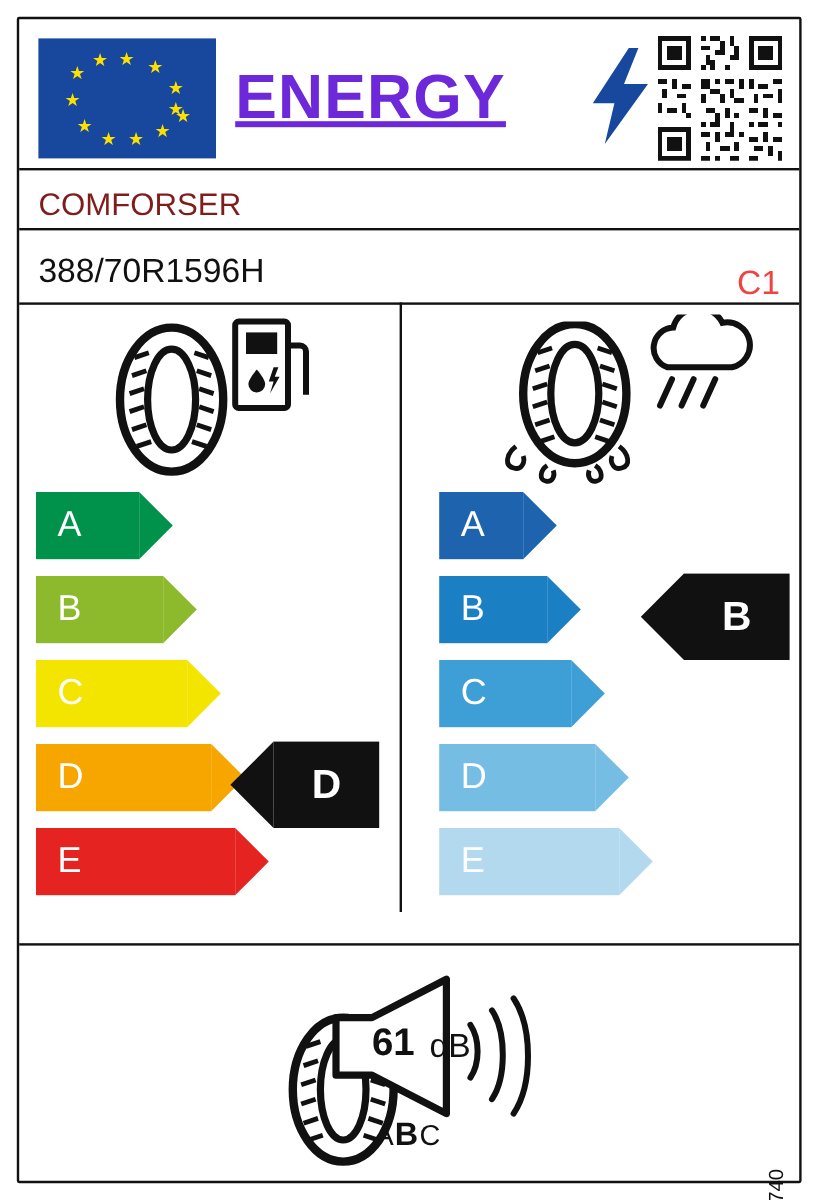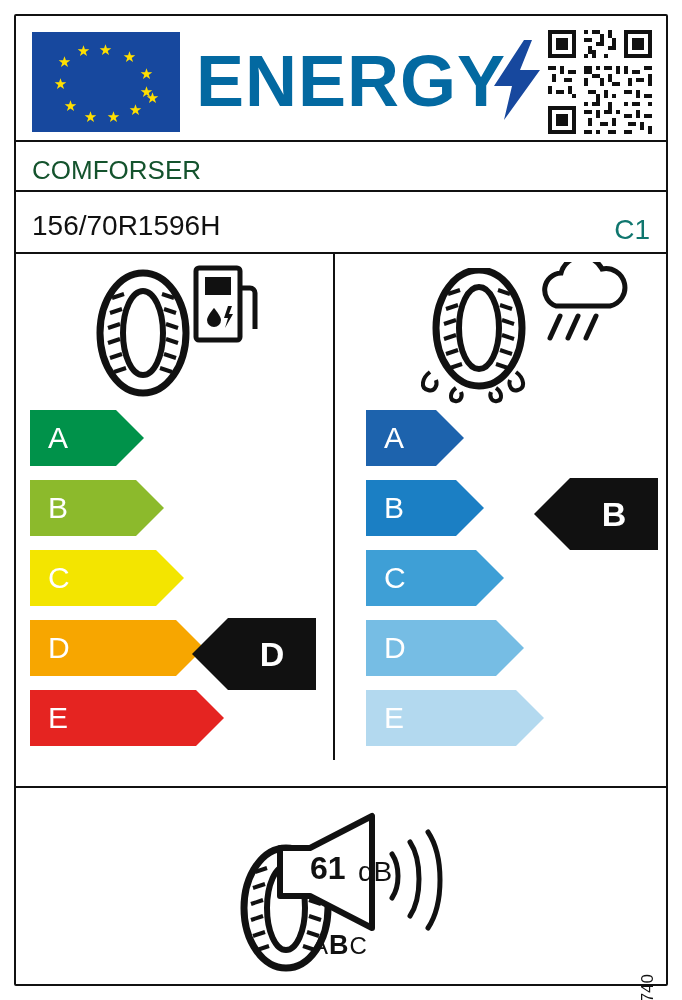--- a/index.html
+++ b/index.html
@@ -46,25 +46,26 @@
     font-size: 15px;
     line-height: 15px;
     width: 15px;
     height: 15px;
     text-align: center;
   }
   .energy-word {
     position: absolute;
     left: 196px;
     top: 33px;
-    font-size: 72px;
+    font-size: 52px;
     font-weight: bold;
     letter-spacing: 1px;
-    color: #0369a1;
+    color: #6d28d9;
     line-height: 96px;
+    text-decoration: underline;
   }
   .bolt {
     position: absolute;
     left: 494px;
     top: 40px;
     width: 46px;
     height: 80px;
   }
   .qr {
     position: absolute;
@@ -80,35 +81,35 @@
     left: 16px;
     width: 650px;
     height: 2px;
     background: #111111;
   }
   .brand {
     position: absolute;
     left: 32px;
     top: 155px;
     font-size: 26px;
-    color: #14532d;
+    color: #7f1d1d;
   }
   .tyre-size {
     position: absolute;
     left: 32px;
     top: 210px;
     font-size: 28px;
     color: #111111;
   }
   .tyre-class {
     position: absolute;
     right: 32px;
-    top: 214px;
+    top: 220px;
     font-size: 28px;
-    color: #0f766e;
+    color: #ef4444;
   }
 
   
   .mid-divider {
     position: absolute;
     left: 333px;
     top: 252px;
     width: 2px;
     height: 508px;
     background: #111111;
@@ -334,21 +335,21 @@
         <rect x="25" y="24" width="1" height="2"></rect>
         <rect x="19" y="25" width="2" height="1"></rect>
     </g>
   </svg>
 
   <div class="rule" style="top:140px;"></div>
   <div class="rule" style="top:190px;"></div>
   <div class="rule" style="top:252px;"></div>
 
   <div class="brand">COMFORSER</div>
-  <div class="tyre-size">156/70R1596H</div>
+  <div class="tyre-size">388/70R1596H</div>
   <div class="tyre-class">C1</div>
 
   <div class="mid-divider"></div>
 
   <svg class="icon-box" style="left:88px; top:268px; width:110px; height:130px;" viewBox="0 0 110 130">
     <ellipse cx="55" cy="65" rx="43" ry="60" fill="none" stroke="#111111" stroke-width="7"></ellipse>
     <ellipse cx="55" cy="65" rx="20" ry="42" fill="none" stroke="#111111" stroke-width="6"></ellipse>
     <g stroke="#111111" stroke-width="4">
       <path d="M24 30 L36 26"></path>
         <path d="M22 45 L34 41"></path>

